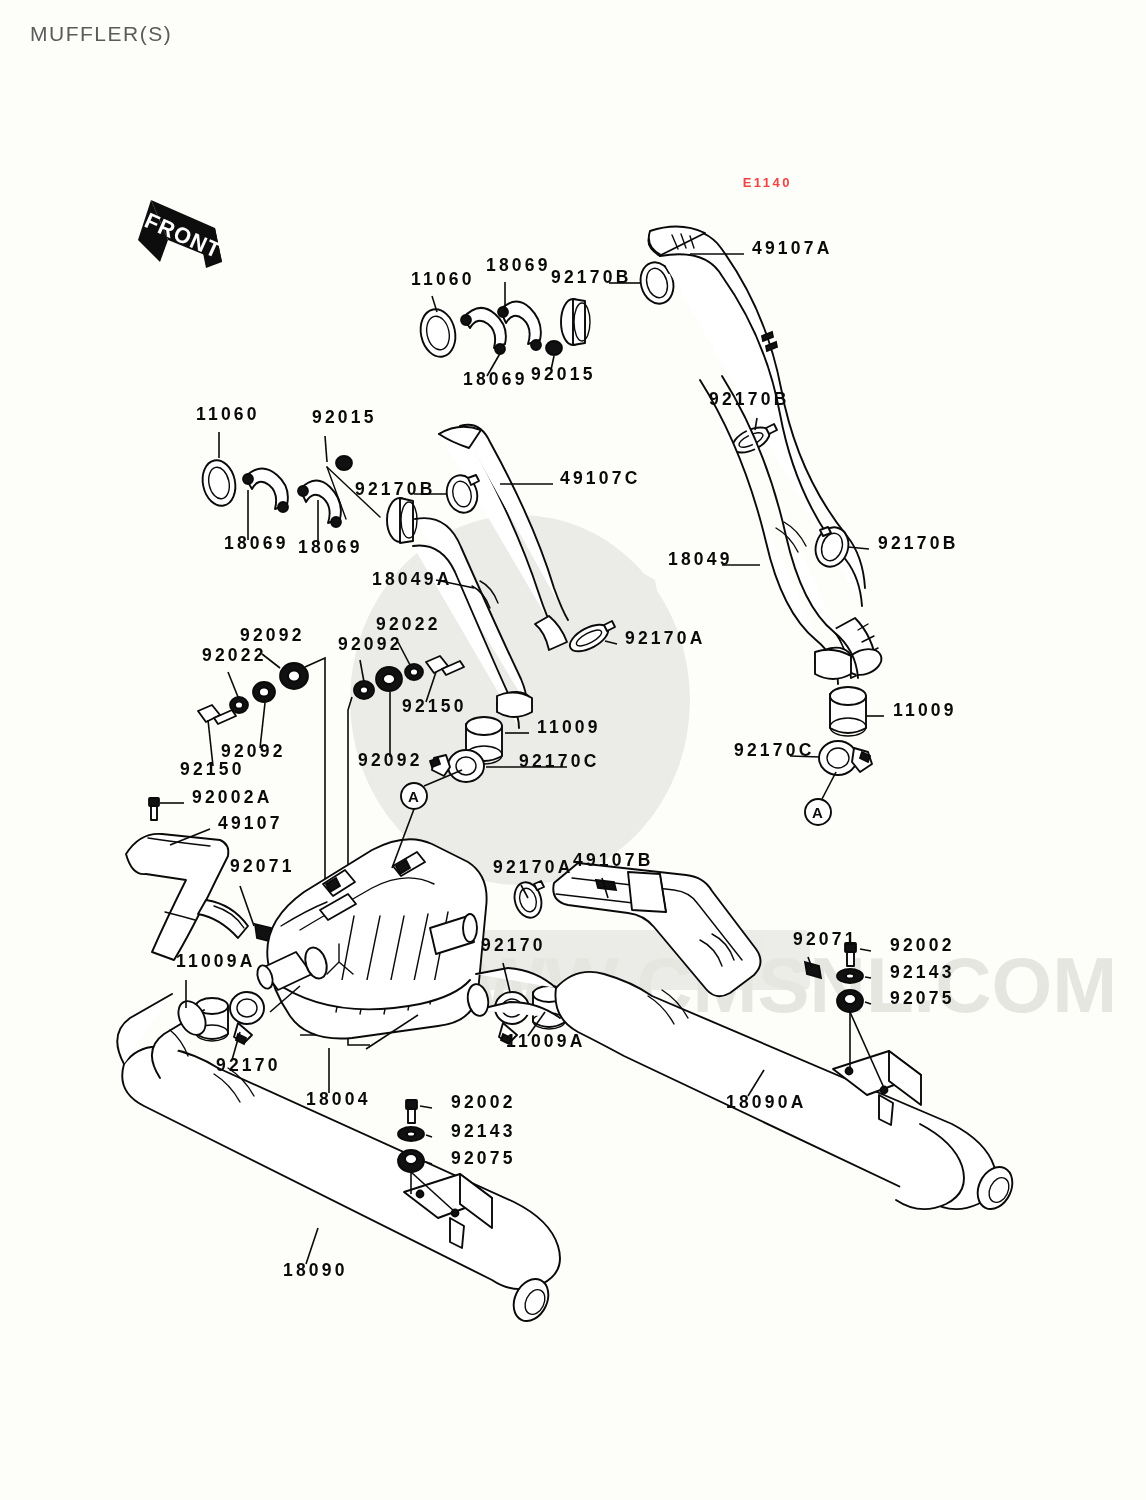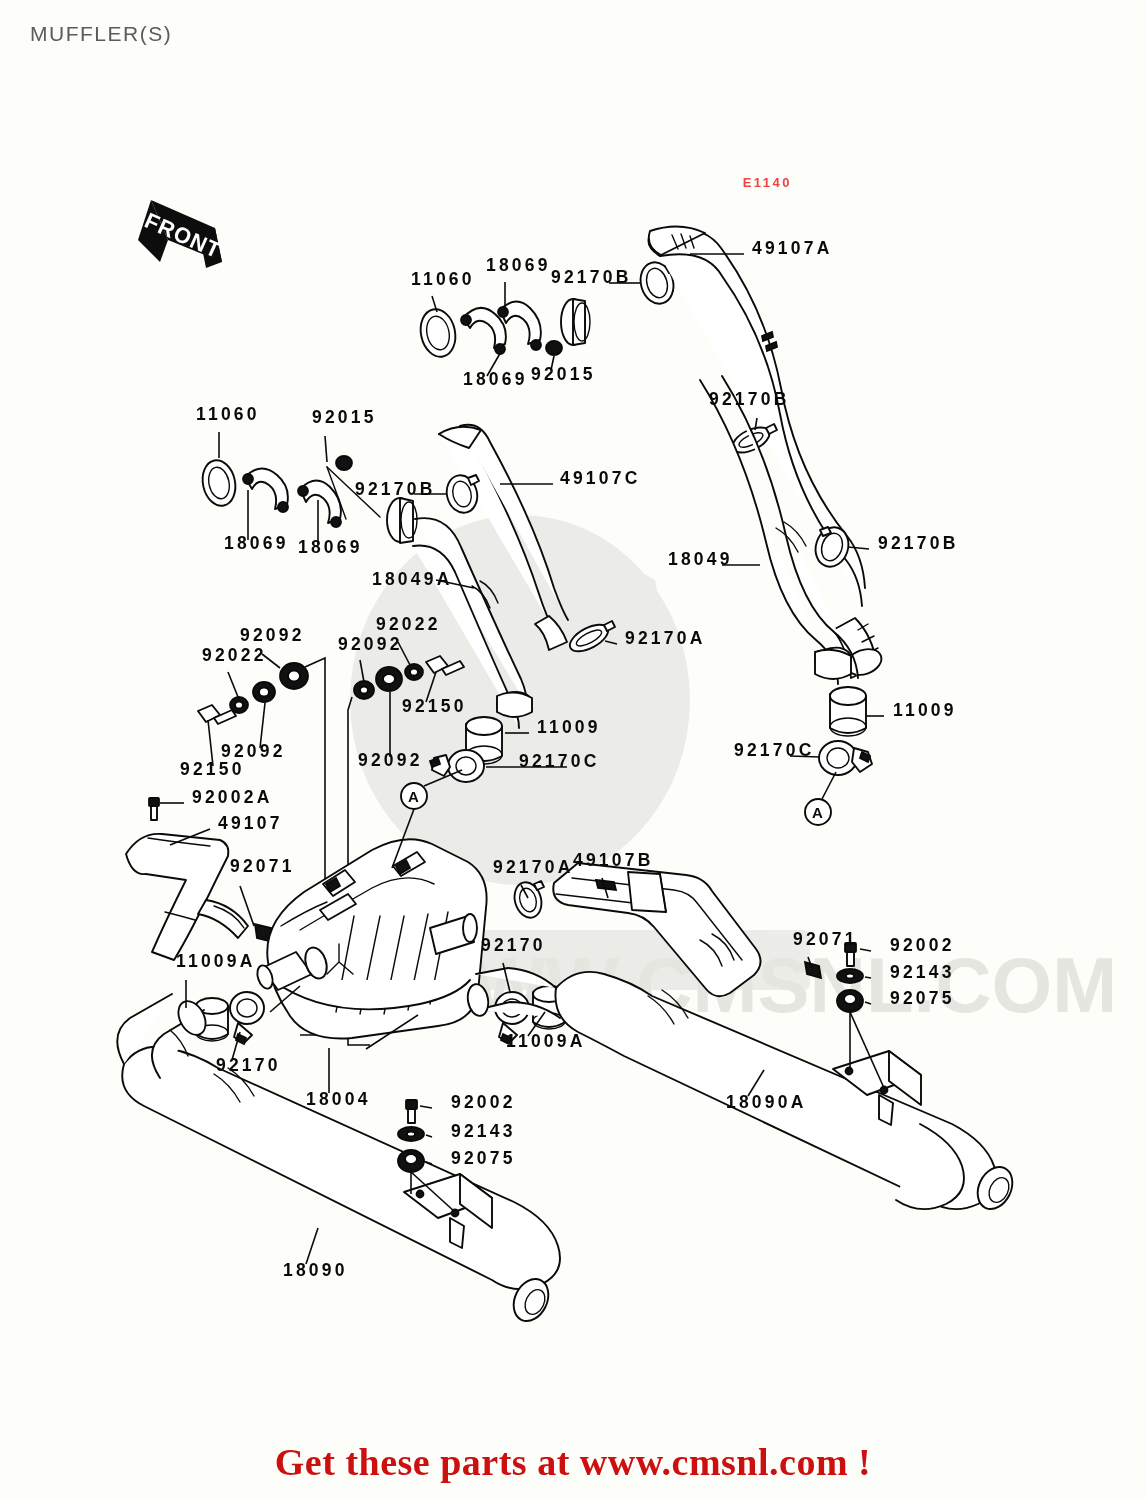--- a/index.html
+++ b/index.html
@@ -500,15 +500,14 @@
       <text class="lbl" x="726" y="1108">18090A</text>
 
       <text class="lbl" x="451" y="1108">92002</text>
       <text class="lbl" x="451" y="1137">92143</text>
       <text class="lbl" x="451" y="1164">92075</text>
       <text class="lbl" x="283" y="1276">18090</text>
     </g>
 
   </svg>
 
-  <div class="footer">Get these parts at www.cmsnl.com !</div>
 
 </div>
 
 </body></html>

